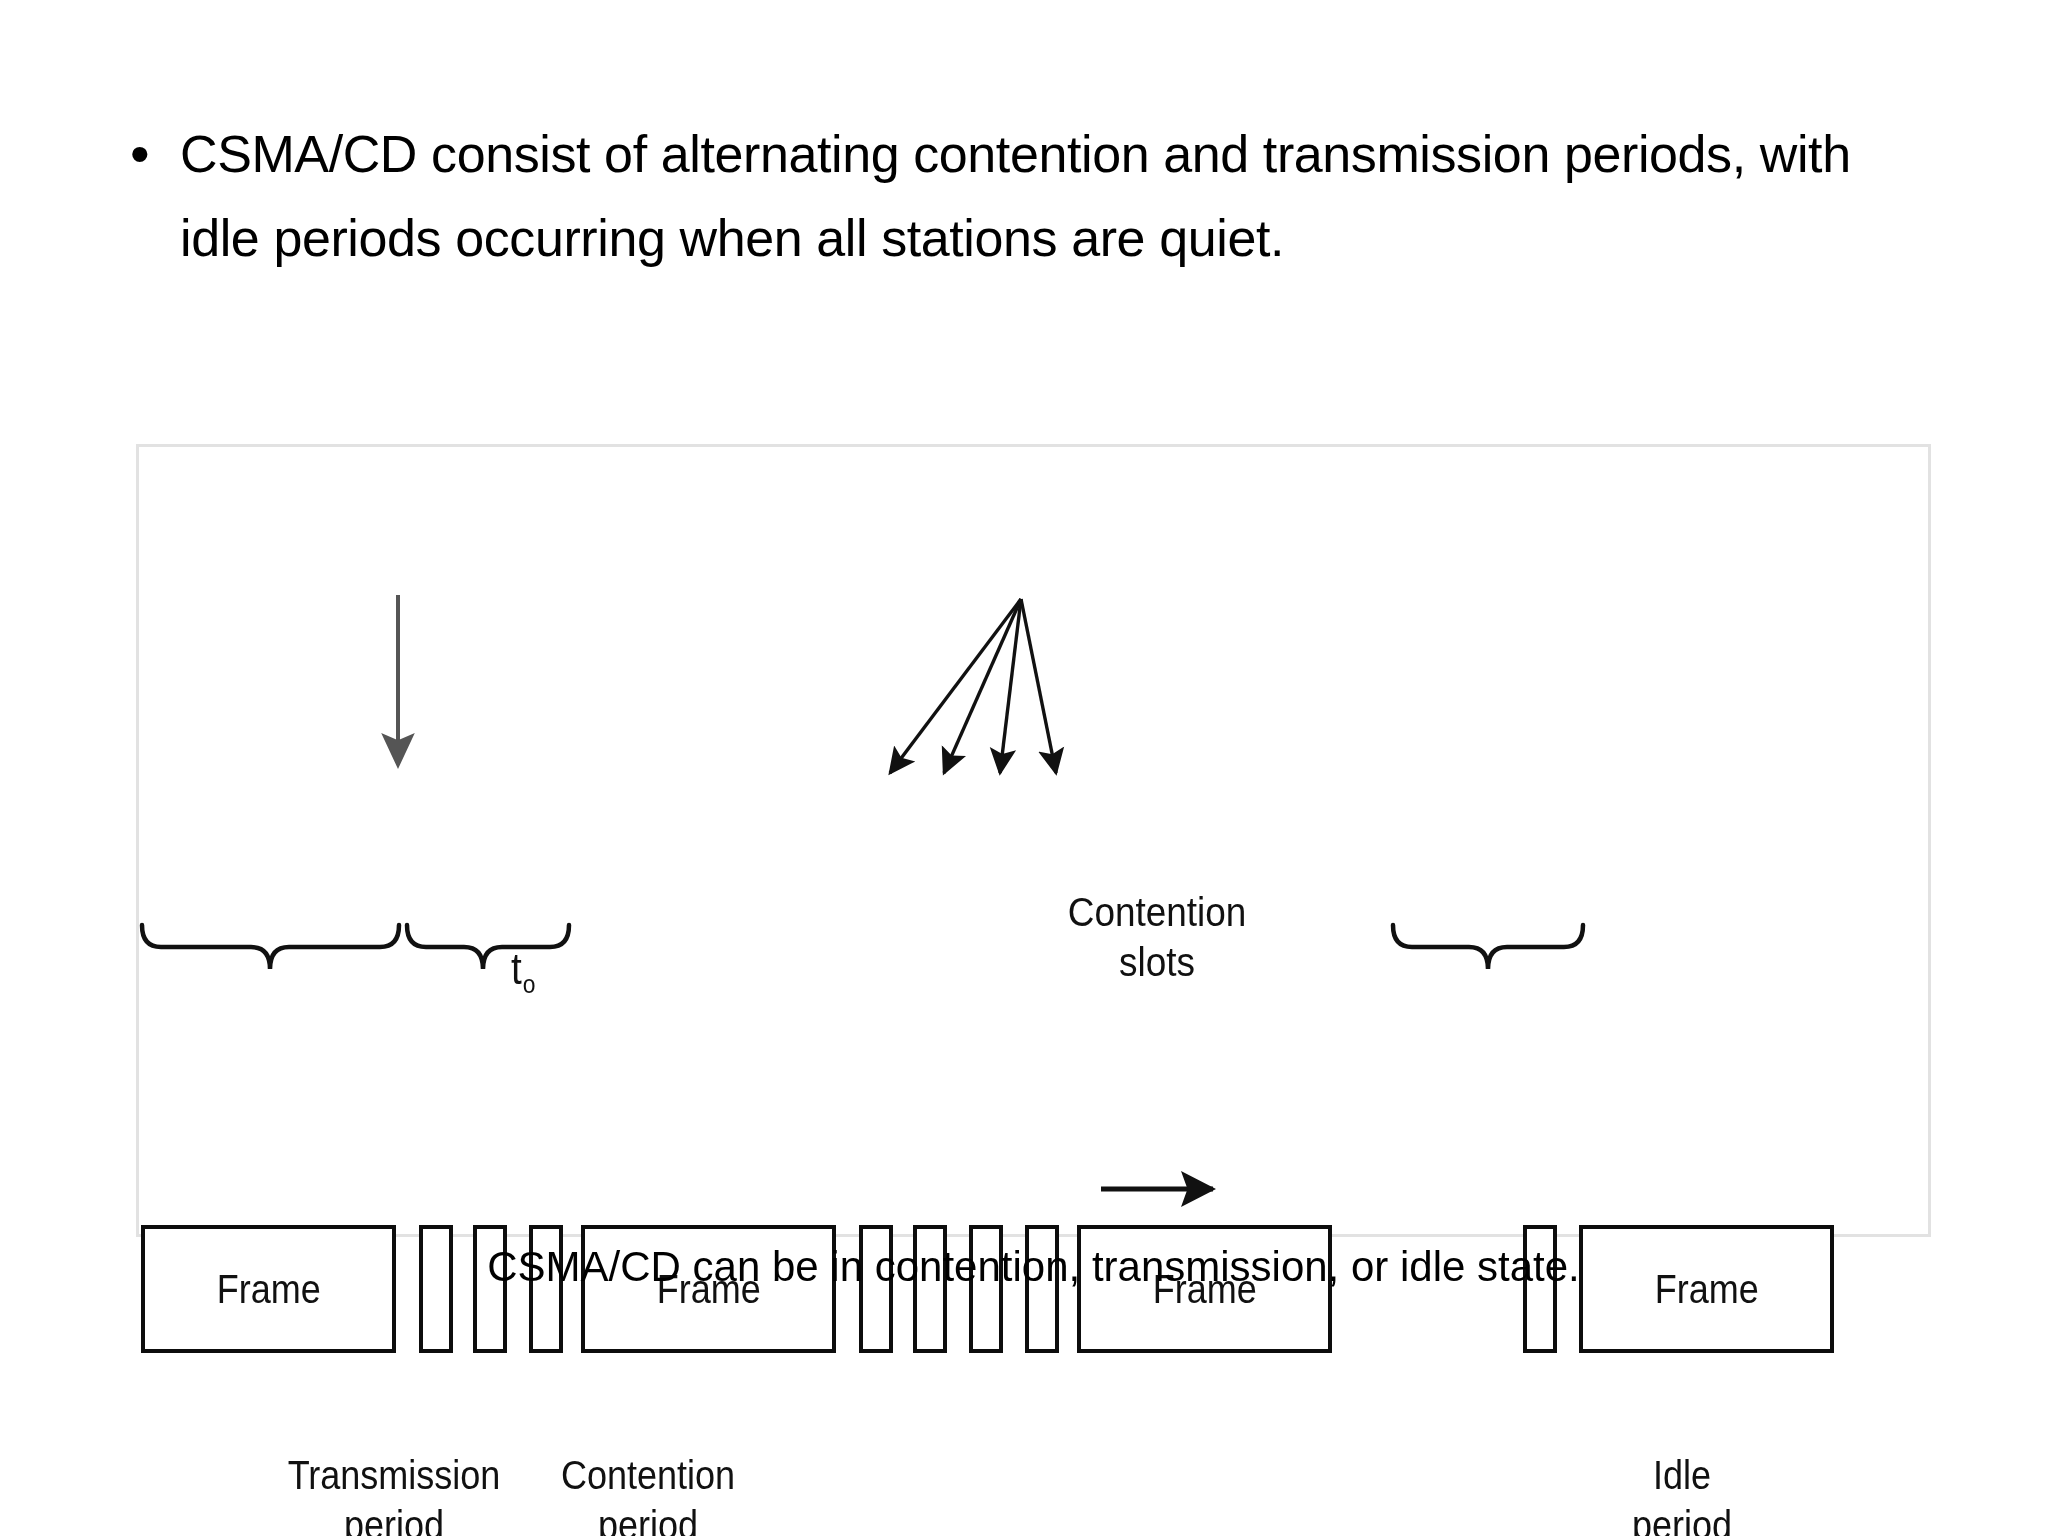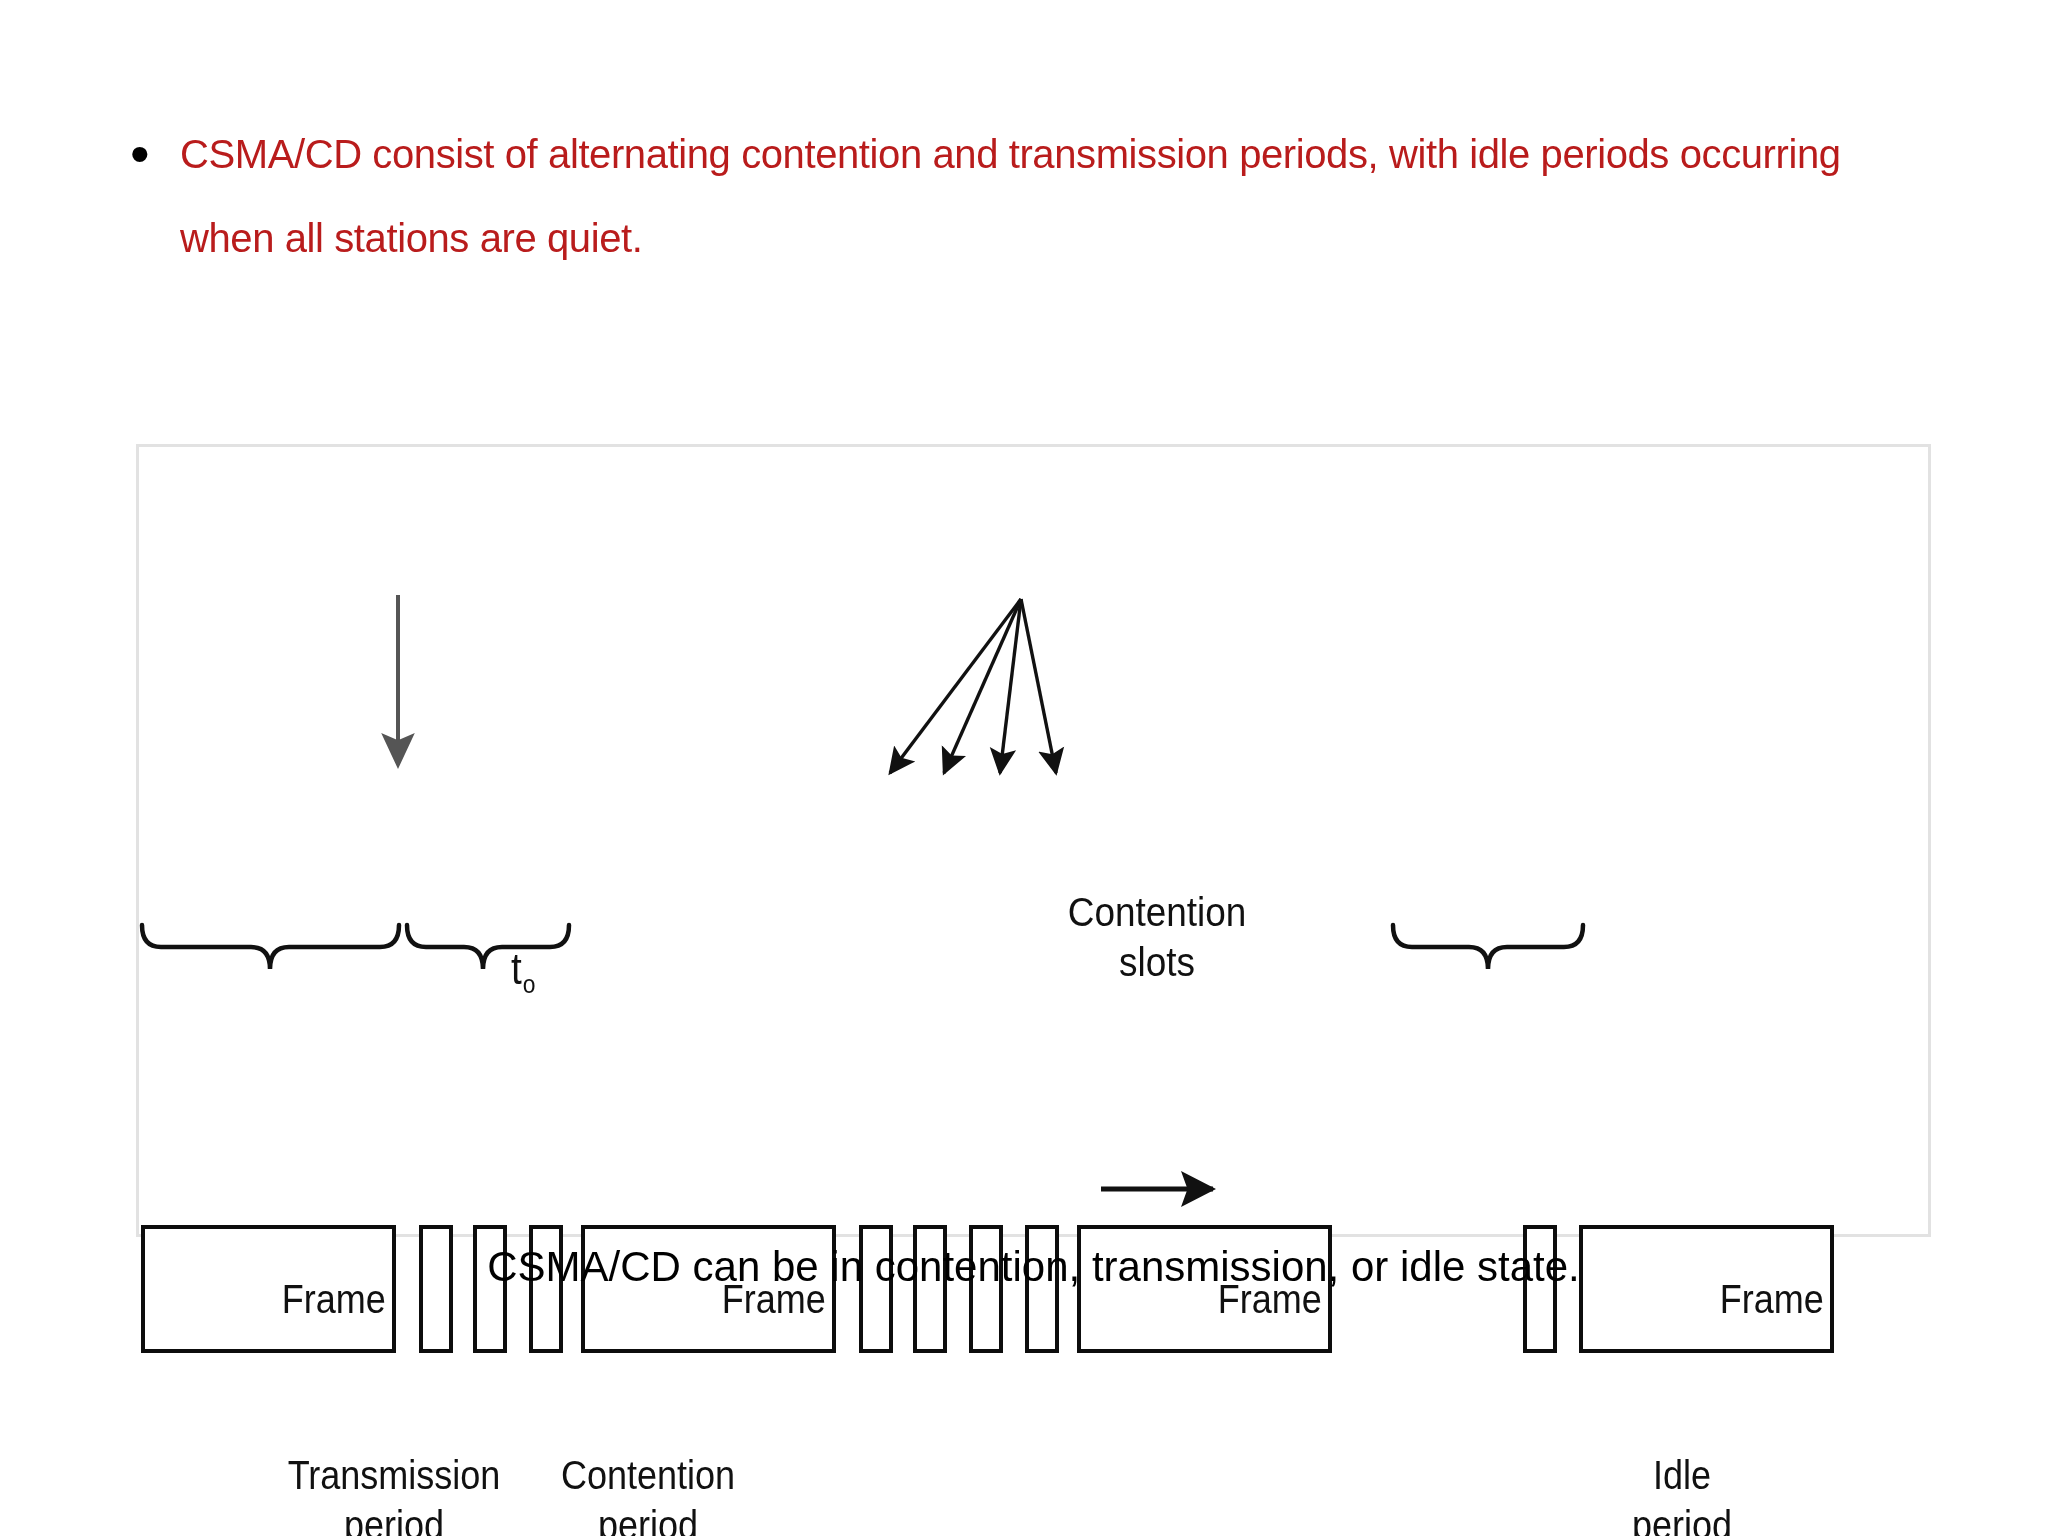--- a/index.html
+++ b/index.html
@@ -30,23 +30,23 @@
     font-size: 56px;
     line-height: 84px;
     color: #000;
     width: 62px;
     flex: 0 0 62px;
     text-align: left;
     padding-left: 12px;
   }
   .bullet-text {
     flex: 1 1 auto;
-    font-size: 40px;
+    font-size: 52px;
     line-height: 84px;
-    color: #b91c1c;
+    color: #000000;
     font-family: "Liberation Sans", sans-serif;
     letter-spacing: -0.4px;
     white-space: pre-wrap;
     max-width: 1760px;
   }
 
   
   #figure-frame {
     position: absolute;
     left: 136px;
@@ -119,25 +119,24 @@
     top: 778px;
     height: 128px;
     border: 4px solid #0d0d0d;
     background: #ffffff;
   }
   .tl-box .tl-box-label {
     position: absolute;
     left: 0; right: 0;
     top: 50%;
     transform: translateY(-50%);
-    text-align: right;
+    text-align: center;
     font-size: 40px;
     color: #111111;
     font-family: "Liberation Sans", sans-serif;
-    margin-top: 10px;
   }
   .tl-box .tl-box-label span { display: inline-block; transform: scaleX(0.9); }
 
   
   #fig-svg {
     position: absolute;
     left: 0; top: 0;
     width: 1789px; height: 787px;
     overflow: visible;
     pointer-events: none;

